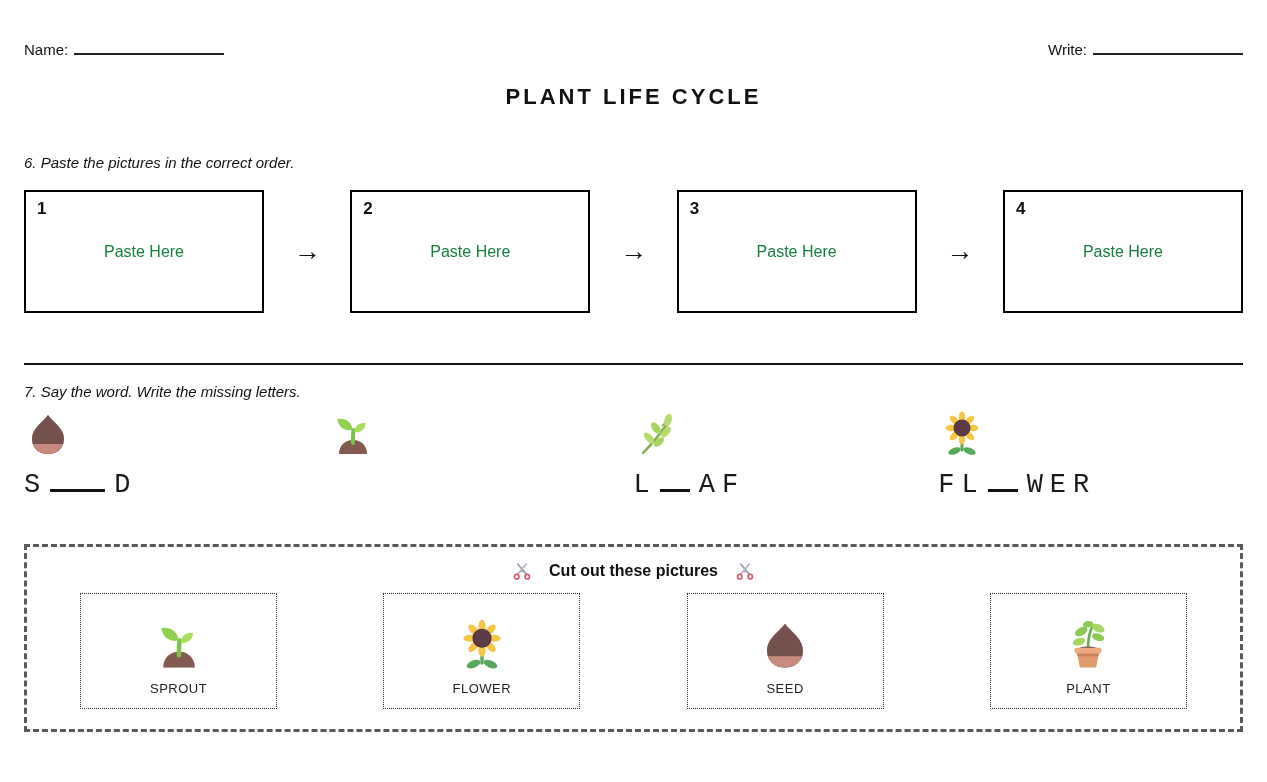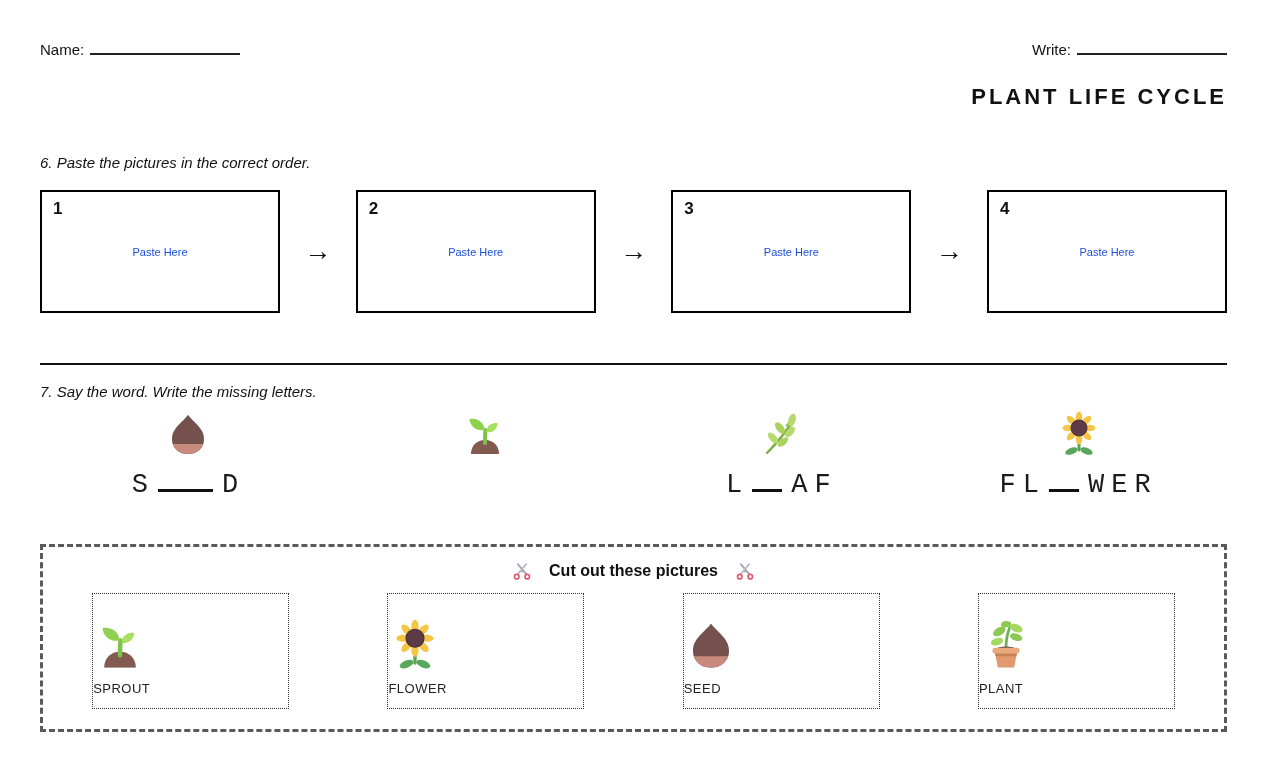--- a/index.html
+++ b/index.html
@@ -1,50 +1,50 @@
 <!DOCTYPE html>
 <html><head>
 <meta charset="utf-8">
 <style>
   html,body{margin:0;padding:0;background:#ffffff;}
   .page{
     width:1267px;height:782px;box-sizing:border-box;
-    padding:40px 40px 0;position:relative;overflow:hidden;background:#fff;
+    padding:40px 24px 0;position:relative;overflow:hidden;background:#fff;
     font-family:"Liberation Sans", sans-serif;color:#111;
   }
   
   .header-row{display:flex;justify-content:space-between;align-items:flex-end;font-size:15px;}
   .field{white-space:nowrap;}
   .write-line{display:inline-block;width:150px;height:13px;border-bottom:2px solid #222;margin-left:6px;}
   
-  .title{text-align:right;font-size:22px;font-weight:700;letter-spacing:3px;margin-top:26px;}
+  .title{text-align:center;font-size:22px;font-weight:700;letter-spacing:3px;margin-top:26px;}
   
   .instruction{font-style:italic;font-size:15px;}
   .instr-1{margin-top:44px;}
   .instr-2{margin-top:18px;}
   
   .sequence{display:flex;justify-content:space-between;align-items:center;margin-top:19px;}
   .paste-box{width:240px;height:123px;border:2px solid #000;position:relative;box-sizing:border-box;background:#fff;}
   .box-number{position:absolute;top:7px;left:11px;font-weight:700;font-size:17px;}
-  .paste-placeholder{position:absolute;inset:0;display:flex;align-items:center;justify-content:center;color:#1d4ed8;font-size:11px;border-radius:6px;}
+  .paste-placeholder{position:absolute;inset:0;display:flex;align-items:center;justify-content:center;color:#15803d;font-size:16px;border-radius:6px;}
   .seq-arrow{font-size:27px;font-weight:700;line-height:1;}
   
   .divider{border:none;border-top:2px solid #111;margin:50px 0 0;}
   
   .words-row{display:flex;margin-top:10px;}
-  .word-item{flex:1;display:flex;flex-direction:column;align-items:center;}
+  .word-item{flex:1;display:flex;flex-direction:column;}
   .word-icon svg{width:48px;height:48px;display:block;}
   .word-text{margin-top:12px;font-family:"Liberation Mono", monospace;font-size:27px;letter-spacing:7px;color:#1a1a1a;white-space:nowrap;}
   .blank{display:inline-block;height:4px;border-bottom:3px solid #111;margin:0 9px 0 3px;}
   
   .cutout{margin-top:44px;border:3px dashed #5a5a5a;height:188px;box-sizing:border-box;padding-top:15px;background:#fff;}
   .cutout-heading{display:flex;justify-content:center;align-items:center;gap:18px;font-weight:700;font-size:16px;}
   .scissors-wrap svg{width:18px;height:18px;display:block;}
   .cards-row{display:flex;justify-content:space-around;margin-top:13px;}
-  .cutout-card{width:197px;height:116px;border:1px dotted #333;display:flex;flex-direction:column;justify-content:flex-end;padding-bottom:12px;box-sizing:border-box;background:#fff;}
+  .cutout-card{width:197px;height:116px;border:1px dotted #333;display:flex;flex-direction:column;align-items:center;justify-content:flex-end;padding-bottom:12px;box-sizing:border-box;background:#fff;}
   .card-icon svg{width:54px;height:54px;display:block;margin-bottom:9px;}
   .card-label{font-size:13px;color:#222;letter-spacing:0.5px;}
   .svg-defs{position:absolute;width:0;height:0;overflow:hidden;}
 </style>
 </head>
 <body>
 
 <svg class="svg-defs" xmlns="http://www.w3.org/2000/svg" aria-hidden="true">
   <defs>
     <clipPath id="seed-clip">

